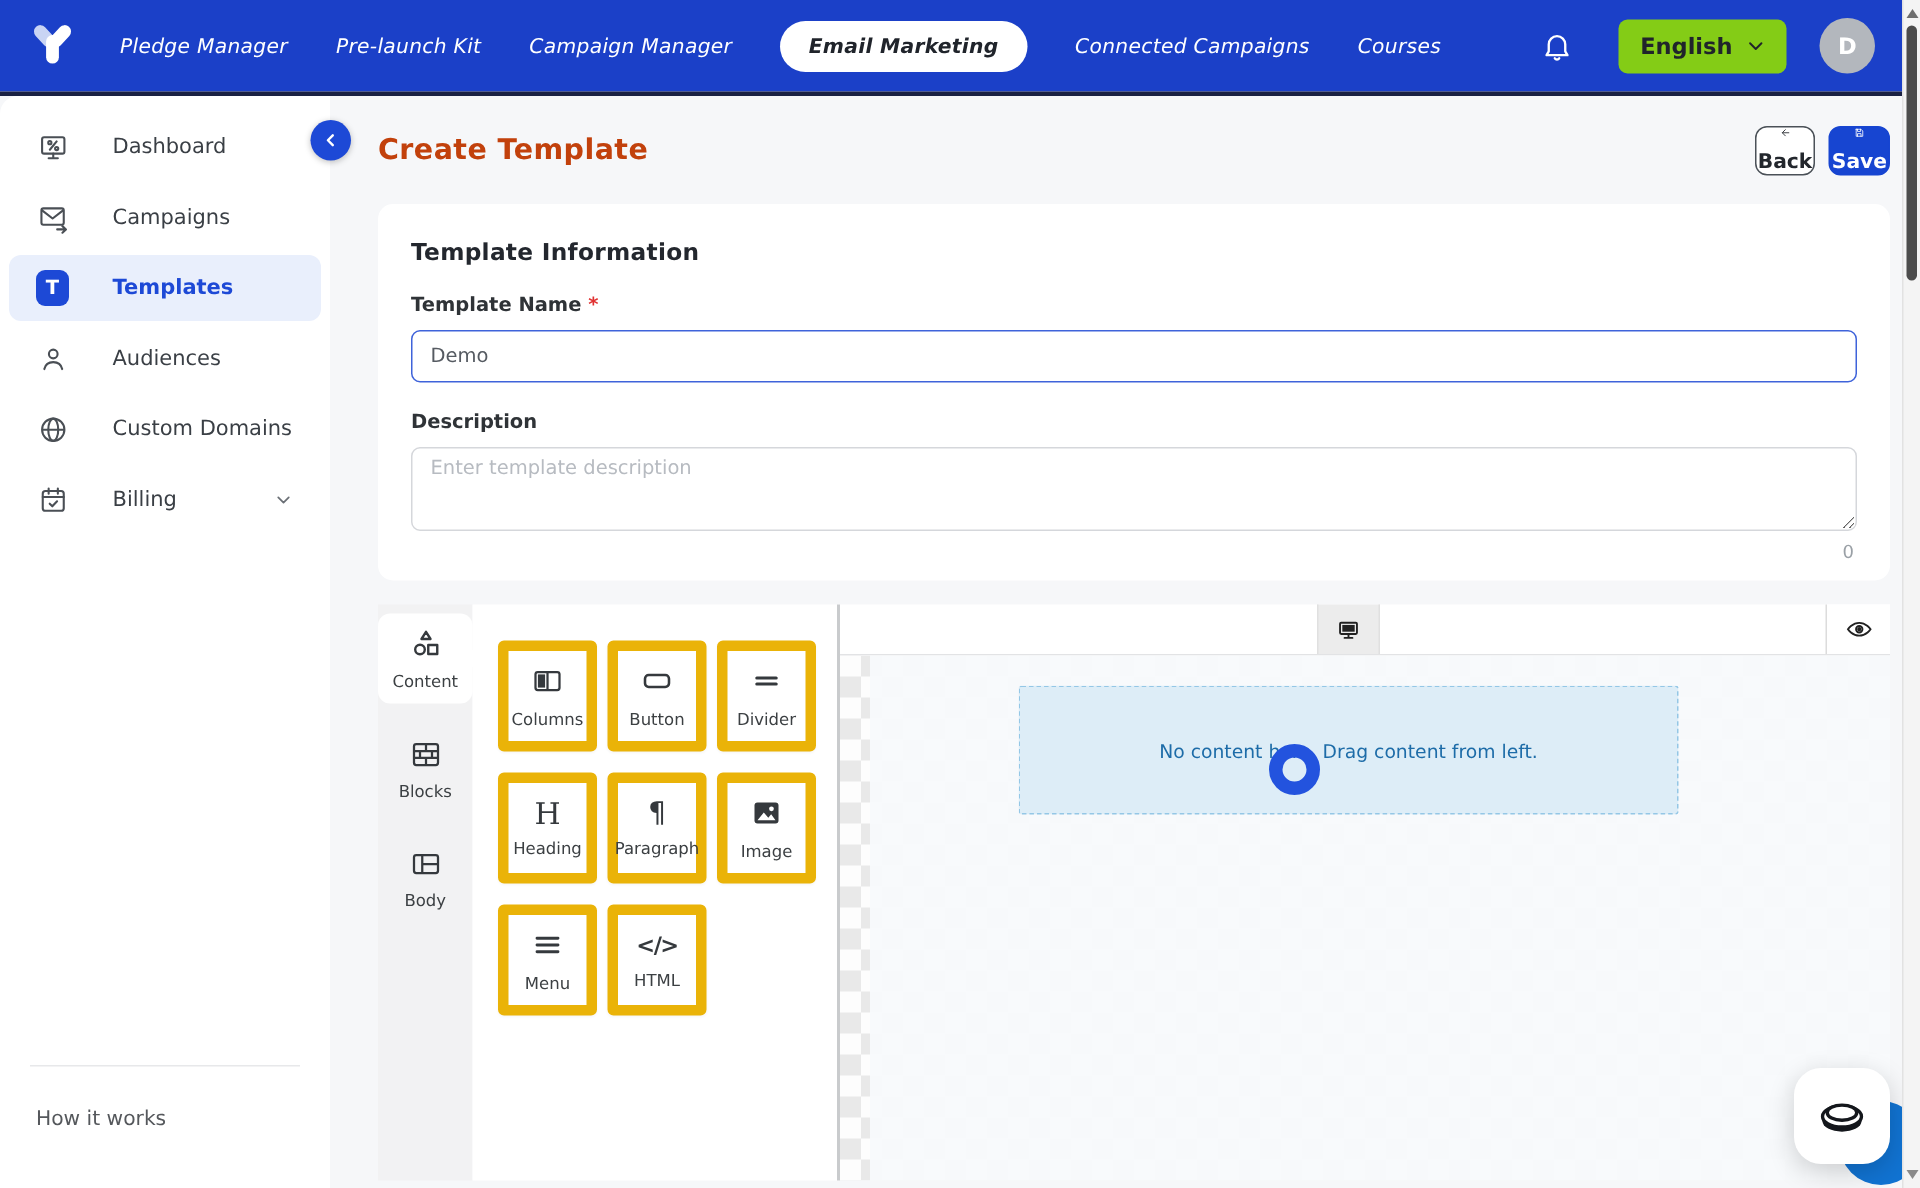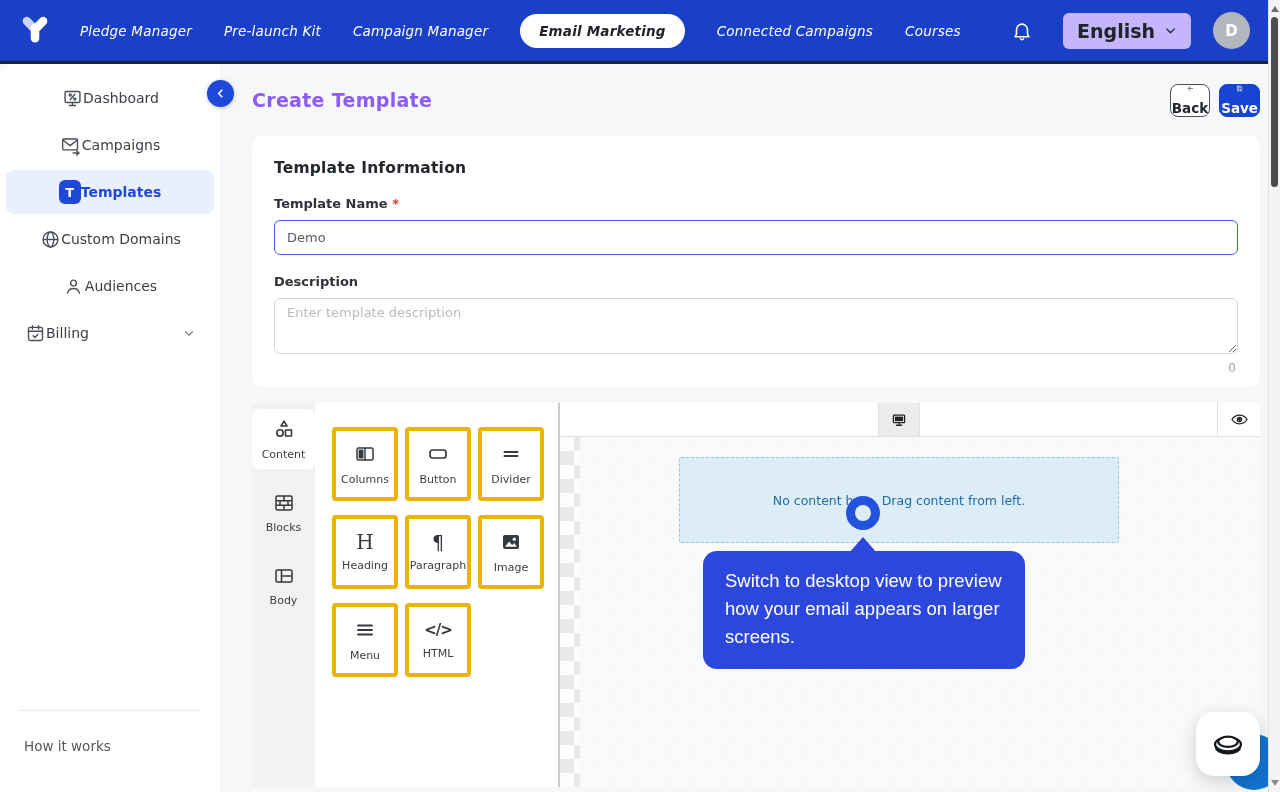--- a/index.html
+++ b/index.html
@@ -8,48 +8,48 @@
 
   
   .navbar { height:61px; background:#1b40c8; display:flex; align-items:center; padding:0 30px 0 14px; }
   .nav-strip { height:3px; background:#1a2142; }
   .logo { width:42px; height:42px; display:flex; align-items:center; justify-content:center; }
   .nav-items { display:flex; align-items:center; gap:32px; margin-left:24px; }
   .nav-item { color:#fff; font-size:13.5px; font-weight:500; letter-spacing:.2px; cursor:pointer; white-space:nowrap;font-style:italic; }
   .nav-item.active { background:#fff; color:#20242b; font-weight:700; padding:9px 19px; border-radius:999px; }
   .nav-spacer { flex:1; }
   .bell { margin-right:30px; cursor:pointer; display:flex; }
-  .lang-btn { background:#c4b5fd; border:none; border-radius:6px; height:36px; padding:0 14px;
-    display:flex; align-items:center; gap:9px; font-size:19px; font-weight:700; color:#20242b; cursor:pointer;
+  .lang-btn { background:#84cc16; border:none; border-radius:6px; height:36px; padding:0 14px;
+    display:flex; align-items:center; gap:9px; font-size:15px; font-weight:700; color:#20242b; cursor:pointer;
     font-family:inherit; }
   .avatar { width:37px; height:37px; border-radius:50%; background:#b3b7bd; color:#fff;
     display:flex; align-items:center; justify-content:center; font-size:15px; font-weight:700; margin-left:22px; cursor:pointer; }
 
   
   .content-row { display:flex; height:728px; }
 
   
   .sidebar { width:220px; background:#fff; position:relative; border-top-left-radius:12px; padding-top:9px; flex:none; }
-  .side-item { height:44px; margin:3px 6px; padding:0 18px; display:flex; align-items:center; gap:0;
-    border-radius:8px; font-size:14px; color:#3a3f45; cursor:pointer;justify-content:center; }
+  .side-item { height:44px; margin:3px 6px; padding:0 18px; display:flex; align-items:center; gap:29px;
+    border-radius:8px; font-size:14px; color:#3a3f45; cursor:pointer; }
   .side-item.active { background:#e9effc; color:#1d49d6; font-weight:700; }
   .side-ic { width:22px; height:22px; display:flex; align-items:center; justify-content:center; flex:none; }
   .tpl-badge { width:24px; height:24px; background:#1d49d6; border-radius:6px; color:#fff;
     display:flex; align-items:center; justify-content:center; font-size:13px; font-weight:700; }
   .side-chev { margin-left:auto; display:flex; }
   .side-divider { position:absolute; top:646px; left:20px; right:20px; border-top:1px solid #e7e8ea; }
   .howitworks { position:absolute; top:674px; left:24px; font-size:13.5px; color:#55585c; cursor:pointer; }
   .collapse-btn { position:absolute; left:207px; top:80px; width:27px; height:27px; border-radius:50%;
     background:#1d49d6; border:none; display:flex; align-items:center; justify-content:center; cursor:pointer; z-index:20;
     box-shadow:0 1px 4px rgba(0,0,0,.25); }
 
   
   .main { flex:1; background:#f6f7f9; padding:0 20px 0 32px; min-width:0; }
   .page-header { height:72px; display:flex; align-items:center; }
-  .page-title { font-size:19px; font-weight:700; color:#8b5cf6; letter-spacing:.3px; }
+  .page-title { font-size:19px; font-weight:700; color:#c2410c; letter-spacing:.3px; }
   .hdr-actions { margin-left:auto; display:flex; gap:9px; }
   .btn { height:33px; border-radius:8px; display:flex; align-items:center; gap:8px; padding:0 1px;
     font-size:13.5px; font-weight:700; cursor:pointer; font-family:inherit;flex-direction:column; }
   .btn-back { background:#fff; border:1px solid #4b5158; color:#23272d; }
   .btn-save { background:#1745d1; border:1px solid #1745d1; color:#fff; }
 
   
   .info-card { background:#fff; border-radius:10px; padding:23px 22px 8px; }
   .card-title { font-size:15.5px; font-weight:700; color:#23272e; letter-spacing:.2px; }
   .fld-label { margin-top:19px; font-size:13px; font-weight:700; color:#2f3337; }
@@ -64,21 +64,21 @@
   
   .builder { display:flex; margin-top:16px; height:384px;justify-content:flex-end; }
   .tabs-col { width:63px; background:#f2f2f3; flex:none; padding-top:6px; }
   .b-tab { height:60px; margin-bottom:13px; display:flex; flex-direction:column; align-items:center;
     justify-content:center; gap:6px; font-size:11px; color:#3c4043; cursor:pointer; position:relative; }
   .b-tab.active { background:#fff; border-radius:8px; }
   .b-tab.active::after { content:""; position:absolute; right:-4px; top:50%; width:9px; height:9px;
     background:#fff; transform:translateY(-50%) rotate(45deg); }
   .palette { width:245px; background:#fff; border-right:2px solid #c9cbcd; padding:24px 15px 0 17px;
     display:grid; grid-template-columns:repeat(3,66px); gap:14px 7px; align-content:start; flex:none; }
-  .block-card { height:74px; background:#fff; border:4px solid #eab308; border-radius:4px;
+  .block-card { height:74px; background:#fff; border:7px solid #eab308; border-radius:4px;
     display:flex; flex-direction:column; align-items:center; justify-content:center; gap:7px;
     font-size:11px; color:#3c4043; cursor:grab; box-shadow:0 1px 2px rgba(0,0,0,.04); }
   .glyph { font-size:19px; font-weight:400; color:#35393d; line-height:20px; }
   .glyph.serif { font-family:"DejaVu Serif","Liberation Serif",serif; font-size:20px; }
   .glyph.mono { font-size:15px; font-weight:700; letter-spacing:-1px; }
 
   
   .preview { flex:1; display:flex; flex-direction:column; min-width:0; }
   .preview-topbar { height:34px; background:#fff; border-bottom:1px solid #e2e3e5; display:flex; align-items:stretch; }
   .tb-left { width:318px; }
@@ -183,36 +183,36 @@
       <span>Campaigns</span>
     </div>
     <div class="side-item active">
       <span class="side-ic">
         <span class="tpl-badge">T</span>
       </span>
       <span>Templates</span>
     </div>
     <div class="side-item">
       <span class="side-ic">
+        <svg class="ic" width="21" height="21" viewBox="0 0 24 24" fill="none" stroke="#4a4f55" stroke-width="1.6" stroke-linecap="round">
+          <circle cx="12" cy="8" r="3.3"></circle>
+            <path d="M5.2 19.5c.8-3.6 3.5-5.3 6.8-5.3s6 1.7 6.8 5.3"></path>
+        </svg>
+      </span>
+      <span>Audiences</span>
+    </div>
+    <div class="side-item">
+      <span class="side-ic">
         <svg class="ic" width="21" height="21" viewBox="0 0 24 24" fill="none" stroke="#4a4f55" stroke-width="1.6">
           <circle cx="12" cy="12" r="8.5"></circle>
             <ellipse cx="12" cy="12" rx="3.8" ry="8.5"></ellipse>
             <path d="M3.5 12h17"></path>
         </svg>
       </span>
       <span>Custom Domains</span>
-    </div>
-    <div class="side-item">
-      <span class="side-ic">
-        <svg class="ic" width="21" height="21" viewBox="0 0 24 24" fill="none" stroke="#4a4f55" stroke-width="1.6" stroke-linecap="round">
-          <circle cx="12" cy="8" r="3.3"></circle>
-            <path d="M5.2 19.5c.8-3.6 3.5-5.3 6.8-5.3s6 1.7 6.8 5.3"></path>
-        </svg>
-      </span>
-      <span>Audiences</span>
     </div>
     <div class="side-item">
       <span class="side-ic">
         <svg class="ic" width="21" height="21" viewBox="0 0 24 24" fill="none" stroke="#4a4f55" stroke-width="1.6" stroke-linecap="round" stroke-linejoin="round">
           <rect x="4" y="5" width="16" height="15" rx="2"></rect>
             <path d="M4 9.5h16M8.5 3v4M15.5 3v4M9.3 14.6l2 2 3.6-3.8"></path>
         </svg>
       </span>
       <span>Billing</span>
       <span class="side-chev">
@@ -349,23 +349,20 @@
                 <circle cx="12" cy="12" r="1" fill="#222"></circle>
             </svg>
           </button>
         </div>
         <div class="preview-canvas">
           <div class="canvas-overlay"></div>
           <div class="drop-zone">
             <span class="drop-msg">No content here. Drag content from left.</span>
           </div>
           <div class="beacon"></div>
-          <div class="tour-tooltip">
-            <span>Switch to desktop view to preview how your email appears on larger screens.</span>
-          </div>
         </div>
       </div>
     </div>
   </div>
 </div>
 
 <button class="collapse-btn">
   <svg class="ic" width="13" height="13" viewBox="0 0 24 24" fill="none" stroke="#fff" stroke-width="3" stroke-linecap="round" stroke-linejoin="round">
       <path d="M14.5 6l-6 6 6 6"></path>
     </svg>

